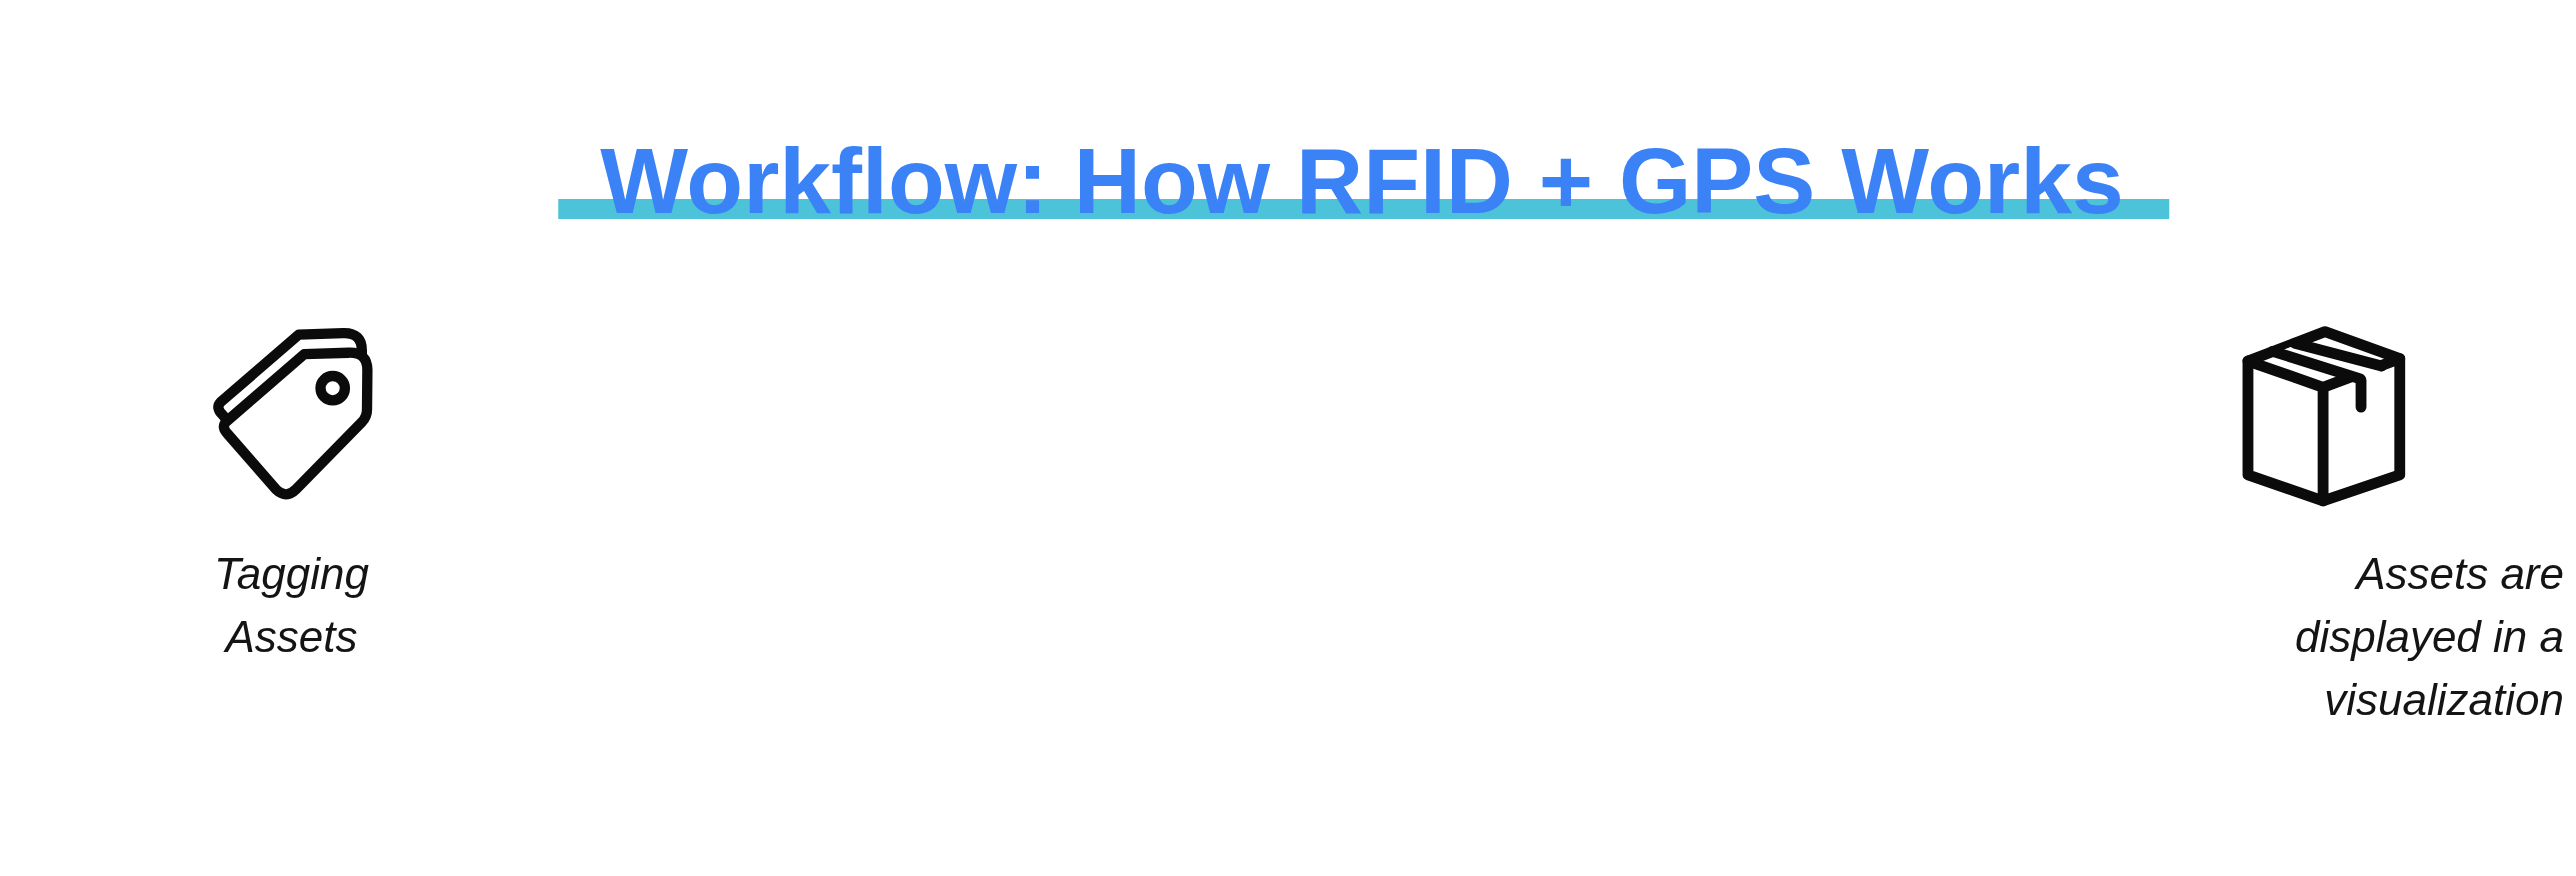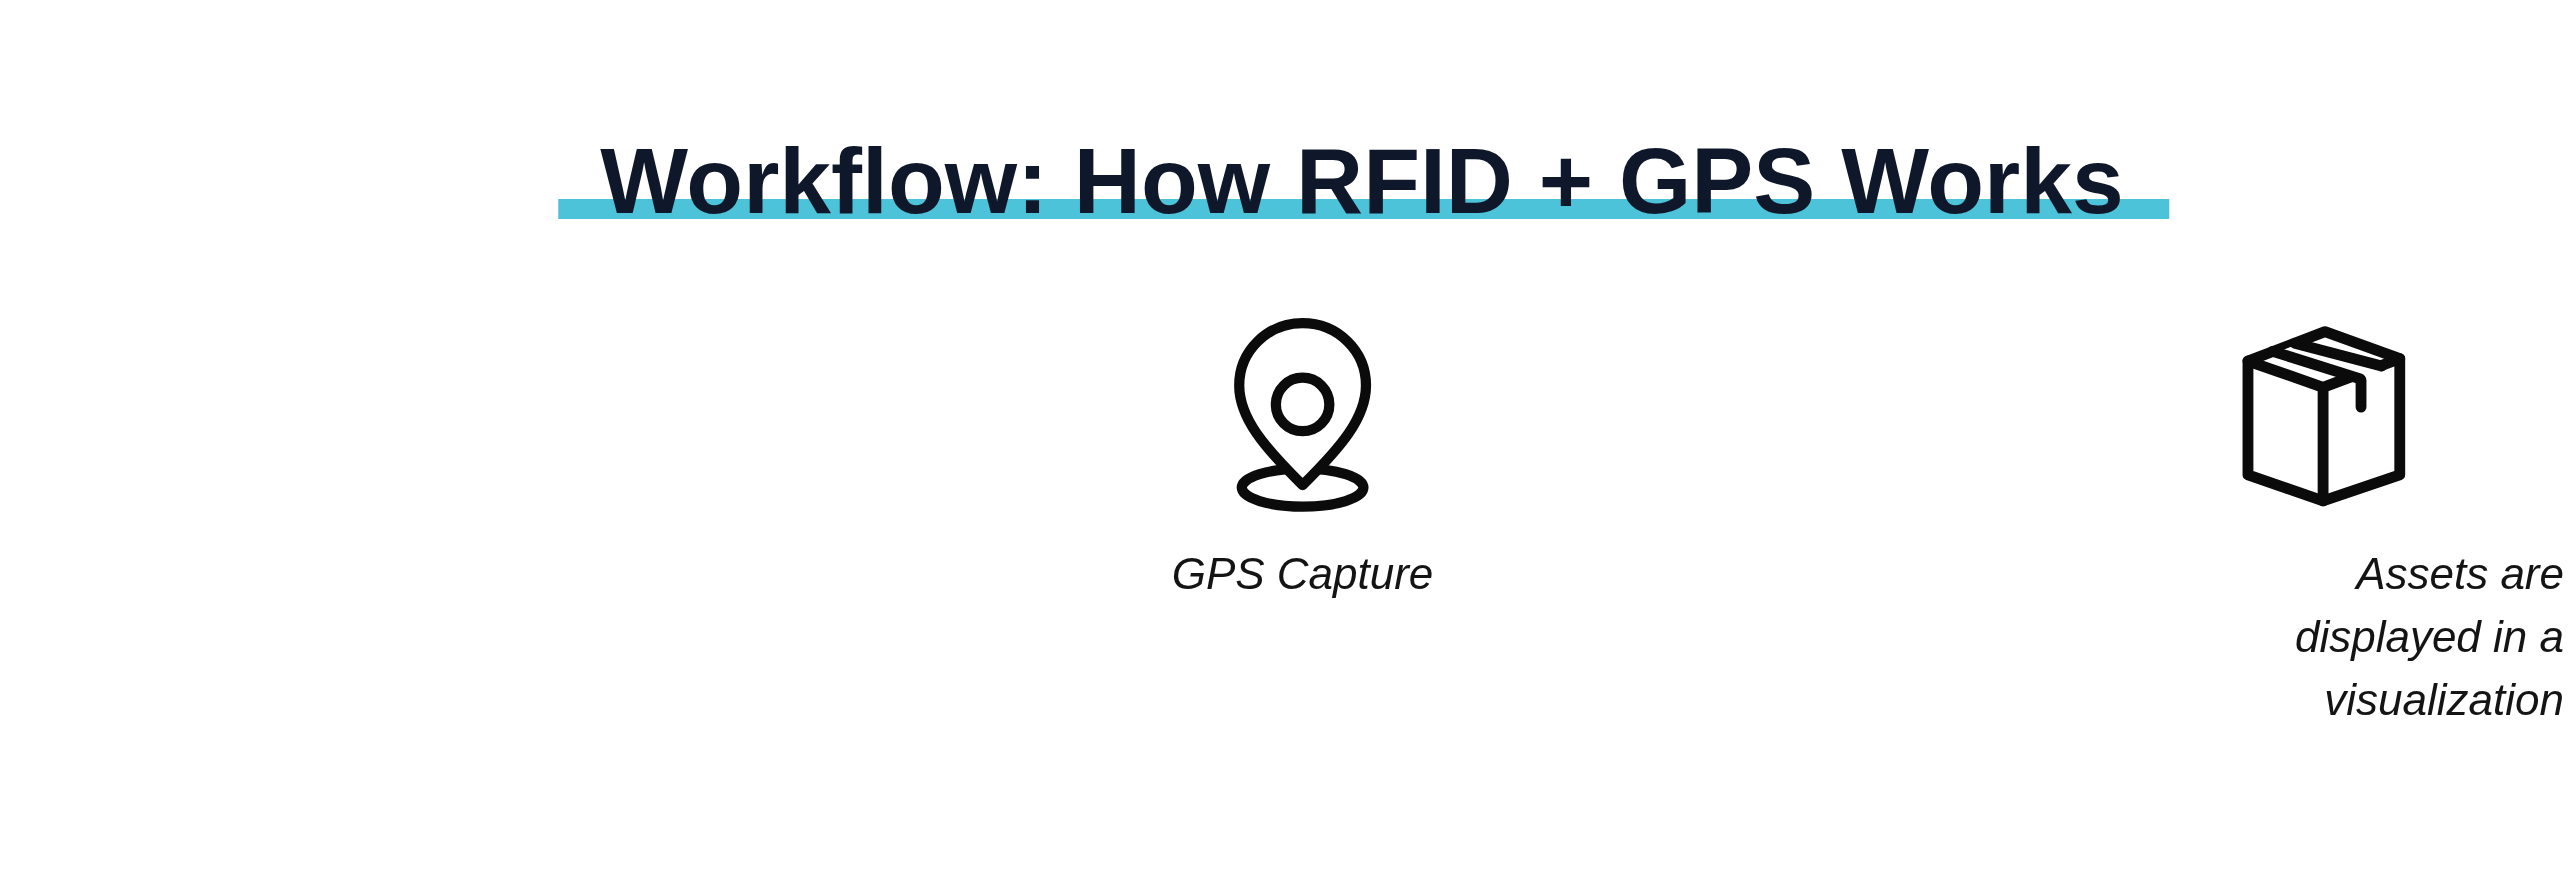--- a/index.html
+++ b/index.html
@@ -21,21 +21,21 @@
   }
   .title {
     margin:0;
     position:relative;
     z-index:1;
     font-family:"Liberation Sans", sans-serif;
     font-weight:700;
     font-size:93px;
     line-height:93px;
     letter-spacing:0px;
-    color:#0f172a;
+    color:#3b82f6;
     white-space:nowrap;
   }
   .title-bar {
     position:absolute;
     left:-42px; right:-46px;
     top:64px; height:20px;
     background:#4DC3D9;
     z-index:0;
   }
 
@@ -77,32 +77,36 @@
 </head>
 <body>
 
 <div class="stage">
 
   <div class="title-wrap">
     <div class="title-bar"></div>
     <h1 class="title">Workflow: How RFID + GPS Works</h1>
   </div>
 
+  <div class="step s1">
+    <div class="icon-box">
+      <svg viewBox="4 5.5 49 51.5" height="190" aria-hidden="true">
+        <defs>
+          <path id="tagShape" d="M 32 14.5 L 44 14.1 Q 49.2 13.9 49.1 19 L 49 29.5 Q 49 31.5 47.6 32.9 L 29.8 51.1 Q 27.1 53.8 24.4 51.2 L 11.3 36.2 Q 9.4 34.3 10.8 32.8 L 32 14.5 Z"></path>
+        </defs>
+        <use href="#tagShape" class="ink" transform="translate(-1.5 -5.3)"></use>
+        <use href="#tagShape" class="ink-fill"></use>
+        <circle class="ink" cx="39.7" cy="23.7" r="3.3"></circle>
+      </svg>
+    </div>
+    <div class="step-label">Tagging
+Assets</div>
+  </div>
 
 
-  <div class="step s3">
-    <div class="icon-box">
-      <svg viewBox="8 8 38 53.5" height="196" aria-hidden="true">
-        <ellipse class="ink" cx="27" cy="54.3" rx="16.6" ry="5.2"></ellipse>
-        <path class="ink-fill" d="M 27 9.4 C 36.6 9.4 44.3 17 44.3 26.4 C 44.3 35.3 37.4 43.3 27 53.6 C 16.6 43.3 9.7 35.3 9.7 26.4 C 9.7 17 17.4 9.4 27 9.4 Z"></path>
-        <circle class="ink-fill" cx="27" cy="31.6" r="7.3"></circle>
-      </svg>
-    </div>
-    <div class="step-label">GPS Capture</div>
-  </div>
 
 
   <div class="step s5">
     <div class="icon-box">
       <svg viewBox="7 8 43 47" height="182" aria-hidden="true">
         <path class="ink-fill" d="M 28.7 9.7 L 48 16.7 V 46.7 L 28.2 53.4 L 8.8 46.7 V 17.3 Z"></path>
         <path class="ink" d="M 8.8 17.3 L 28.2 24.1 L 48 16.7 M 28.2 24.1 V 53.4"></path>
         <path class="white-fill" d="M 16.2 15.1 L 39.2 22.4 L 44.6 19.1 L 21.6 13 Z"></path>
         <path class="ink" d="M 15.2 14.8 L 37.8 21.9 M 20.9 12.7 L 43.3 18.6"></path>
         <path class="ink" d="M 38 22.3 V 29.2"></path>

